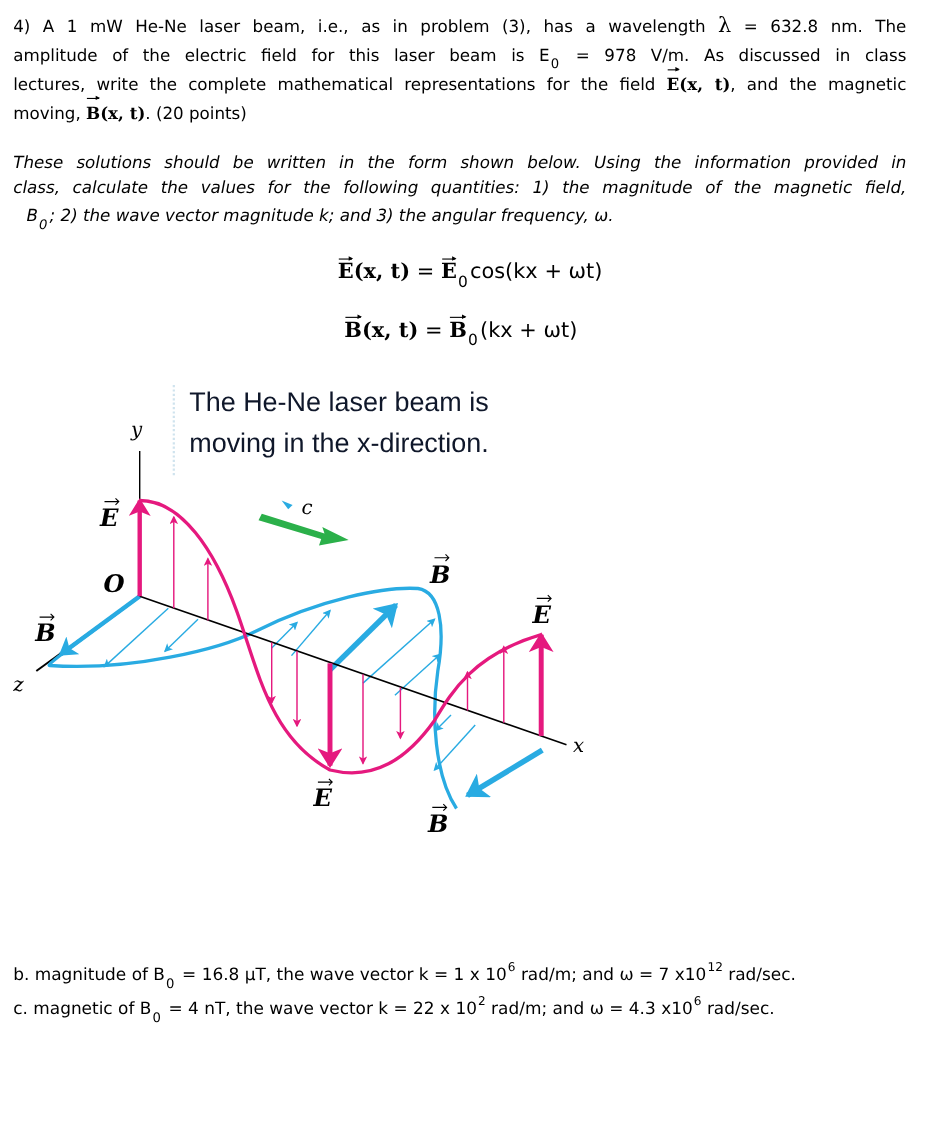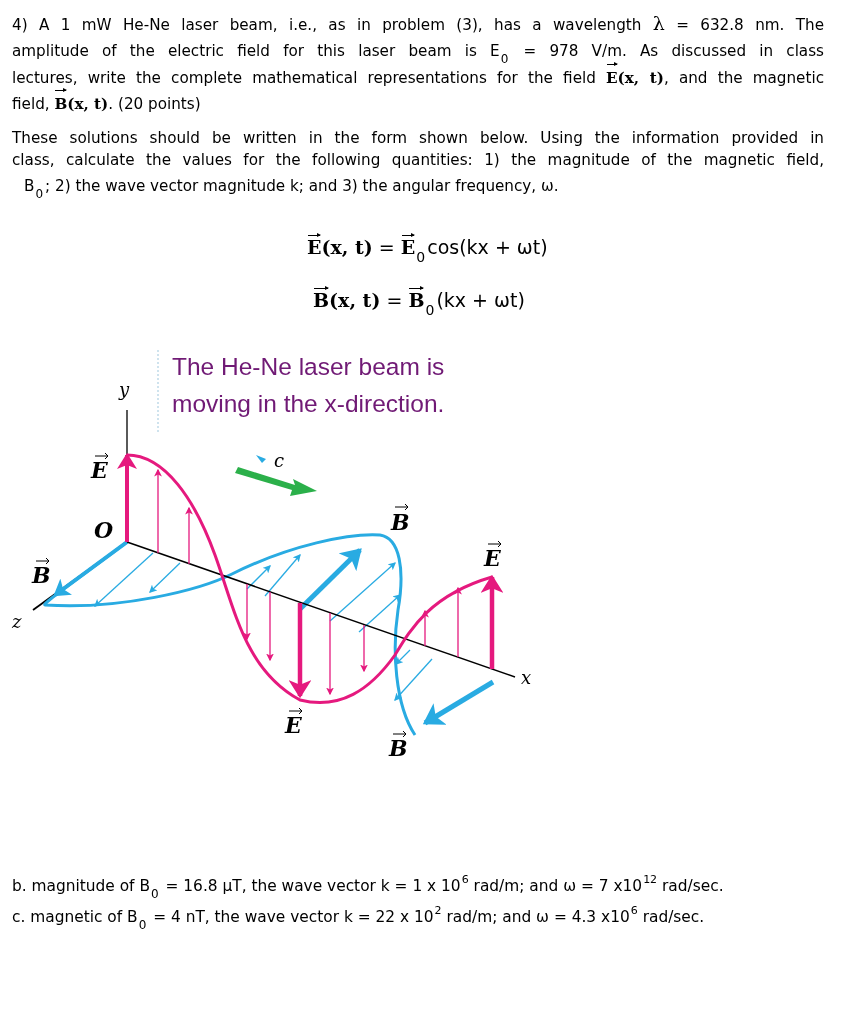--- a/index.html
+++ b/index.html
@@ -9,39 +9,39 @@
     .para .line { display: block; white-space: nowrap; text-align-last: justify; }
     .para .line.last { text-align-last: left; }
     .sub0 { position: relative; font-size: 12px; top: 7px; margin-left: 1px; margin-right: 2px; }
     .sup { position: relative; font-size: 11px; top: -8px; margin-left: 1px; }
     .vec { position: relative; display: inline-block; font-family: "DejaVu Serif", "Liberation Serif", serif; font-weight: bold; }
     .vec::before { content: ""; position: absolute; left: 1px; right: 1px; top: -1px; height: 1px; background: #000; }
     .vec::after { content: ""; position: absolute; right: 0px; top: -3px; width: 0; height: 0; border-top: 2.5px solid transparent; border-bottom: 2.5px solid transparent; border-left: 4px solid #000; }
     .paren { font-family: "DejaVu Serif", "Liberation Serif", serif; font-weight: bold; }
     .eq { position: absolute; font-family: "DejaVu Sans", "Liberation Sans", sans-serif; font-size: 19px; white-space: nowrap; }
     .eq .sub0 { font-size: 14px; top: 8px; }
-    .callout { position: absolute; left: 172px; top: 348px; font-family: "Liberation Sans", "DejaVu Sans", sans-serif; font-size: 24.5px; line-height: 37px; color: #701a75; }
+    .callout { position: absolute; left: 172px; top: 348px; font-family: "Liberation Sans", "DejaVu Sans", sans-serif; font-size: 24.5px; line-height: 37px; color: #0f172a; }
     .callout-bar { position: absolute; left: 157px; top: 350px; width: 2px; height: 82px; border-left: 2px dotted #cfe3ee; }
     svg.diagram { position: absolute; left: 0; top: 340px; }
     .options { position: absolute; left: 12px; top: 872px; }
     .options .opt { display: block; white-space: nowrap; line-height: 29.5px; font-size: 15.4px; }
     .lbl { font-family: "DejaVu Serif", "Liberation Serif", serif; font-style: italic; font-weight: bold; font-size: 22px; }
     .axis-lbl { font-family: "DejaVu Serif", "Liberation Serif", serif; font-style: italic; font-size: 18px; }
   </style>
 </head>
 <body>
 
 <div class="para txt" style="top:10px;">
   <span class="line"><span>4) A 1 mW He-Ne laser beam, i.e., as in problem (3), has a wavelength </span><span style="font-family:'DejaVu Serif',serif;font-size:19px;">λ</span><span> = 632.8 nm. The</span></span>
   <span class="line"><span>amplitude of the electric field for this laser beam is E</span><span class="sub0">0</span><span> = 978 V/m. As discussed in class</span></span>
   <span class="line"><span>lectures, write the complete mathematical representations for the field </span><span class="vec">E</span><span class="paren">(x, t)</span><span>, and the magnetic</span></span>
-  <span class="line last"><span>field, </span><span class="vec">B</span><span class="paren">(x, t)</span><span>. (20 points)</span></span>
+  <span class="line last"><span>moving, </span><span class="vec">B</span><span class="paren">(x, t)</span><span>. (20 points)</span></span>
 </div>
 
-<div class="para txt" style="top:127px; line-height:22px;">
+<div class="para txt" style="top:137px; line-height:22px;font-style:italic;">
   <span class="line">These solutions should be written in the form shown below. Using the information provided in</span>
   <span class="line">class, calculate the values for the following quantities: 1) the magnitude of the magnetic field,</span>
   <span class="line last" style="line-height:30px;margin-left:12px;"><span>B</span><span class="sub0">0</span><span>; 2) the wave vector magnitude k; and 3) the angular frequency, ω.</span></span>
 </div>
 
 <div class="eq" style="left:307px; top:236px;">
   <span class="vec">E</span><span class="paren">(x, t)</span><span> = </span><span class="vec">E</span><span class="sub0">0</span><span>cos(kx + ωt)</span>
 </div>
 <div class="eq" style="left:313px; top:289px;">
   <span class="vec">B</span><span class="paren">(x, t)</span><span> = </span><span class="vec">B</span><span class="sub0">0</span><span>(kx + ωt)</span>

